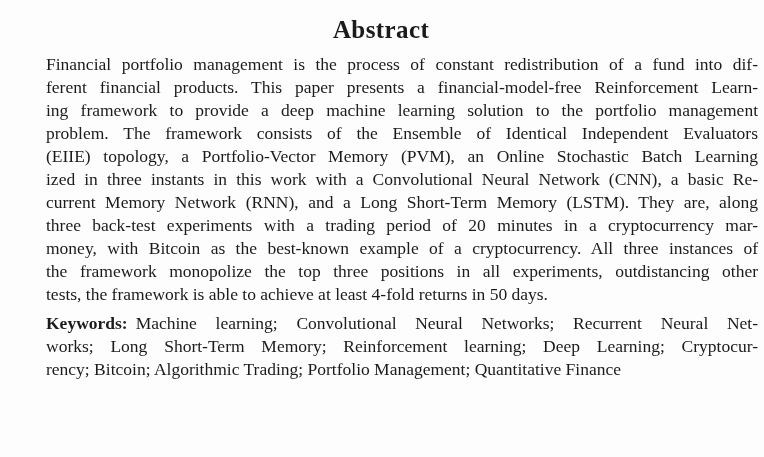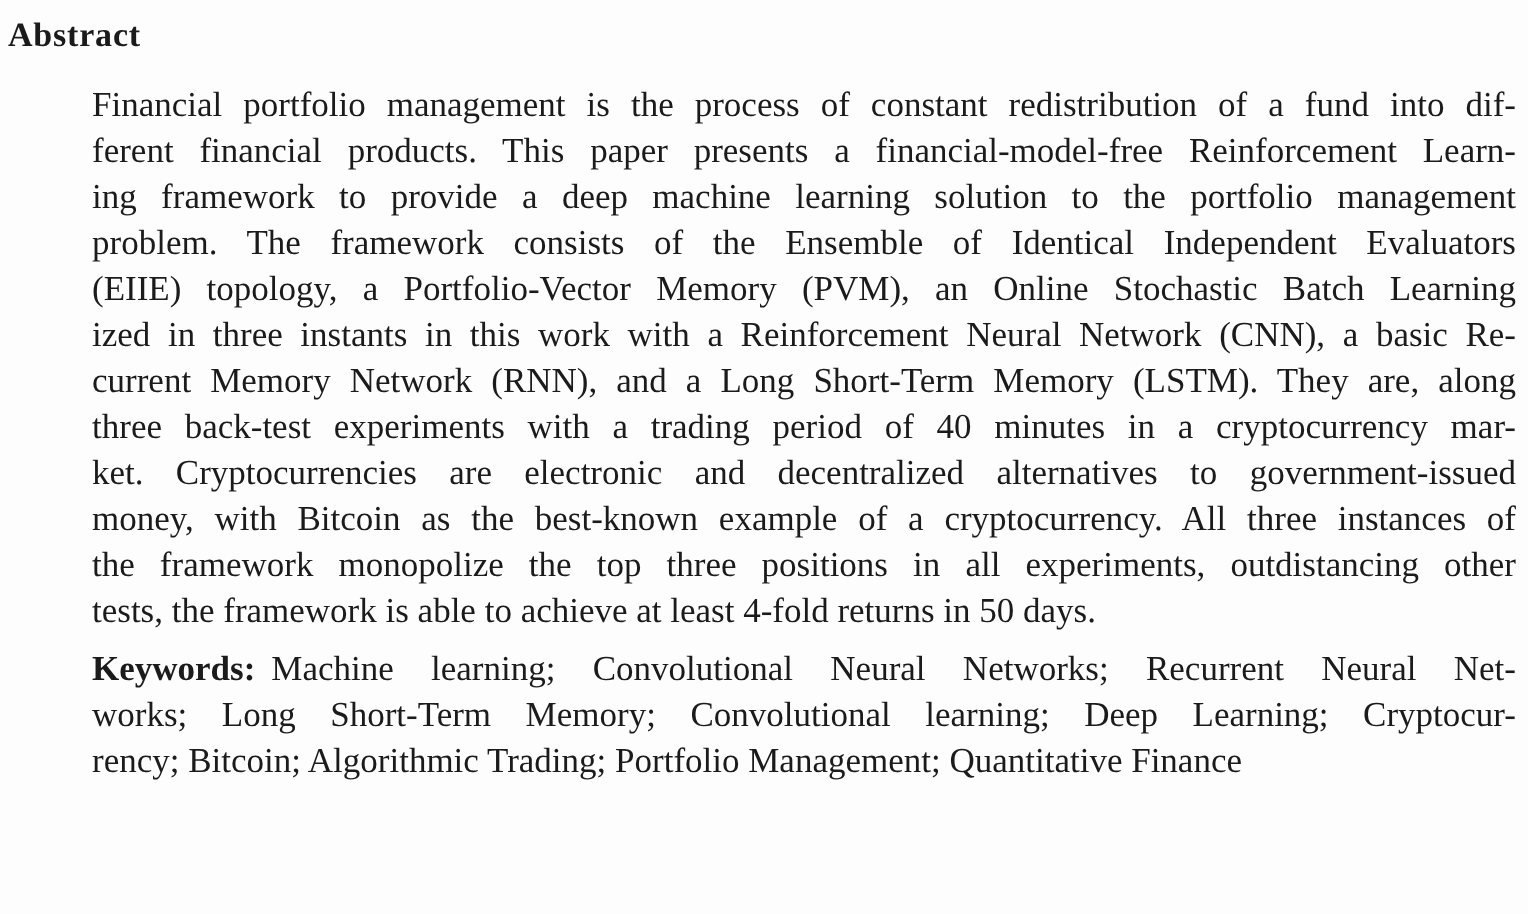--- a/index.html
+++ b/index.html
@@ -13,24 +13,25 @@
     background: #fdfdfd;
     color: #1b1b1b;
     font-family: "Liberation Serif", "DejaVu Serif", serif;
   }
   .page {
     padding: 2px 6px 0 4px;
     box-sizing: border-box;
     width: 764px;
   }
   .heading {
+    text-align: center;
     font-weight: bold;
-    font-size: 17px;
+    font-size: 25px;
     line-height: 27px;
-    margin: 2px 0 10px 0;
+    margin: 14px 0 10px 0;
     letter-spacing: 0.4px;
   }
   .para, .keywords {
     font-size: 17.5px;
     line-height: 23px;
     margin-left: 42px;
   }
   .line {
     text-align: justify;
     text-align-last: justify;
@@ -54,30 +55,29 @@
 <div class="page">
 
   <div class="heading">Abstract</div>
 
   <div class="para">
       <div class="line">Financial portfolio management is the process of constant redistribution of a fund into dif-</div>
       <div class="line">ferent financial products. This paper presents a financial-model-free Reinforcement Learn-</div>
       <div class="line">ing framework to provide a deep machine learning solution to the portfolio management</div>
       <div class="line">problem. The framework consists of the Ensemble of Identical Independent Evaluators</div>
       <div class="line">(EIIE) topology, a Portfolio-Vector Memory (PVM), an Online Stochastic Batch Learning</div>
-      <div class="line">ized in three instants in this work with a Reinforcement Neural Network (CNN), a basic Re-</div>
+      <div class="line">ized in three instants in this work with a Convolutional Neural Network (CNN), a basic Re-</div>
       <div class="line">current Memory Network (RNN), and a Long Short-Term Memory (LSTM). They are, along</div>
-      <div class="line">three back-test experiments with a trading period of 40 minutes in a cryptocurrency mar-</div>
-      <div class="line">ket.  Cryptocurrencies are electronic and decentralized alternatives to government-issued</div>
+      <div class="line">three back-test experiments with a trading period of 20 minutes in a cryptocurrency mar-</div>
       <div class="line">money, with Bitcoin as the best-known example of a cryptocurrency. All three instances of</div>
       <div class="line">the framework monopolize the top three positions in all experiments, outdistancing other</div>
       <div class="line last">tests, the framework is able to achieve at least 4-fold returns in 50 days.</div>
     </div>
 
   <div class="keywords">
     <div class="line"><span class="kw-label">Keywords:</span><span>Machine learning; Convolutional Neural Networks; Recurrent Neural Net-</span></div>
     <div>
-        <div class="line">works; Long Short-Term Memory; Convolutional learning; Deep Learning; Cryptocur-</div>
+        <div class="line">works; Long Short-Term Memory; Reinforcement learning; Deep Learning; Cryptocur-</div>
         <div class="line last">rency; Bitcoin; Algorithmic Trading; Portfolio Management; Quantitative Finance</div>
       </div>
   </div>
 
 </div>
 
 </body></html>

